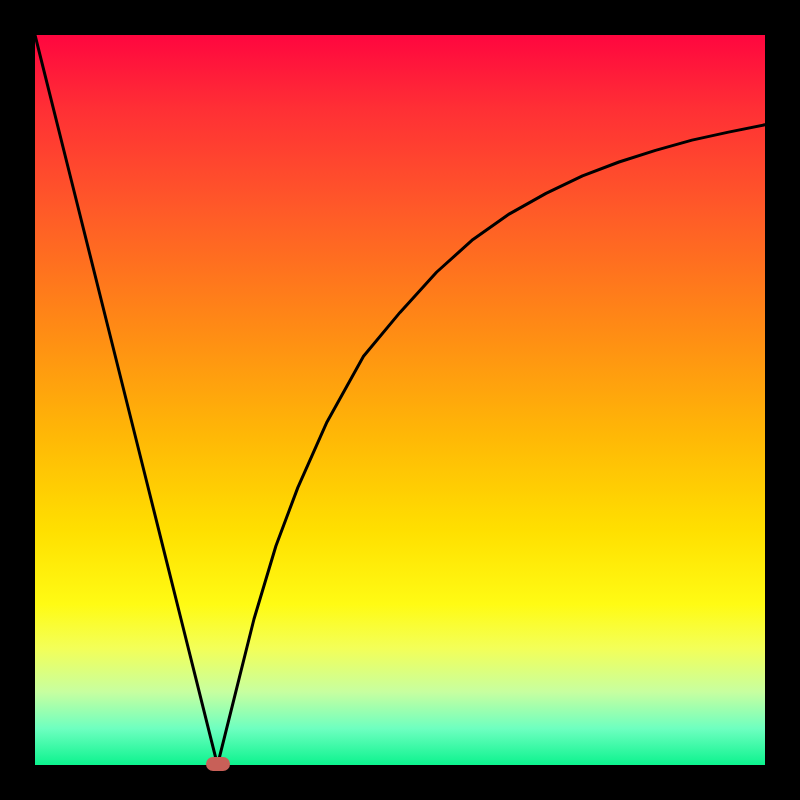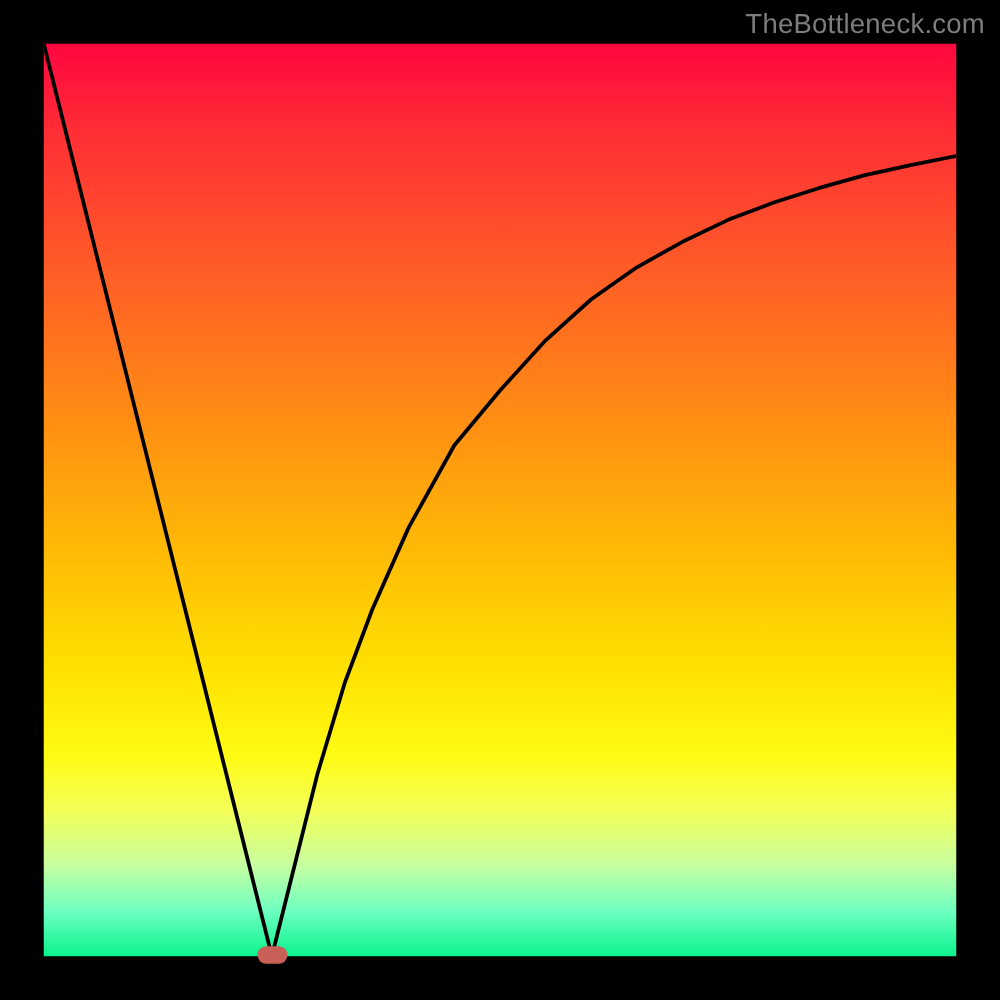--- a/index.html
+++ b/index.html
@@ -59,21 +59,20 @@
     width: 24px;
     height: 14px;
     background: #c86058;
     border-radius: 8px;
   }
 </style>
 </head>
 <body>
 
 <div class="outer">
-  <div class="watermark">TheBottleneck.com</div>
 
   <div class="plot">
     <svg class="curve" viewBox="0 0 730 730" preserveAspectRatio="none">
       <path fill="none" stroke="#000" stroke-width="3" stroke-linecap="round" stroke-linejoin="round" d="M0.00 0.00 L36.50 146.00 L73.00 292.00 L109.50 438.00 L131.40 525.60 L146.00 584.00 L160.60 642.40 L167.90 671.60 L175.20 700.80 L182.50 730.00"></path>
       <path fill="none" stroke="#000" stroke-width="3" stroke-linecap="round" stroke-linejoin="round" d="M182.50 730.00 L189.80 700.80 L197.10 671.60 L204.40 642.40 L219.00 584.00 L240.90 511.00 L262.80 452.60 L292.00 386.90 L328.50 321.20 L365.00 277.40 L401.50 237.25 L438.00 204.40 L474.50 178.85 L511.00 158.41 L547.50 140.89 L584.00 127.02 L620.50 115.34 L657.00 105.12 L693.50 97.09 L730.00 89.79"></path>
     </svg>
     <div class="marker" style="left: 170.5px; top: 722px; background: rgb(200, 96, 88);"></div>
   </div>
 </div>
 

